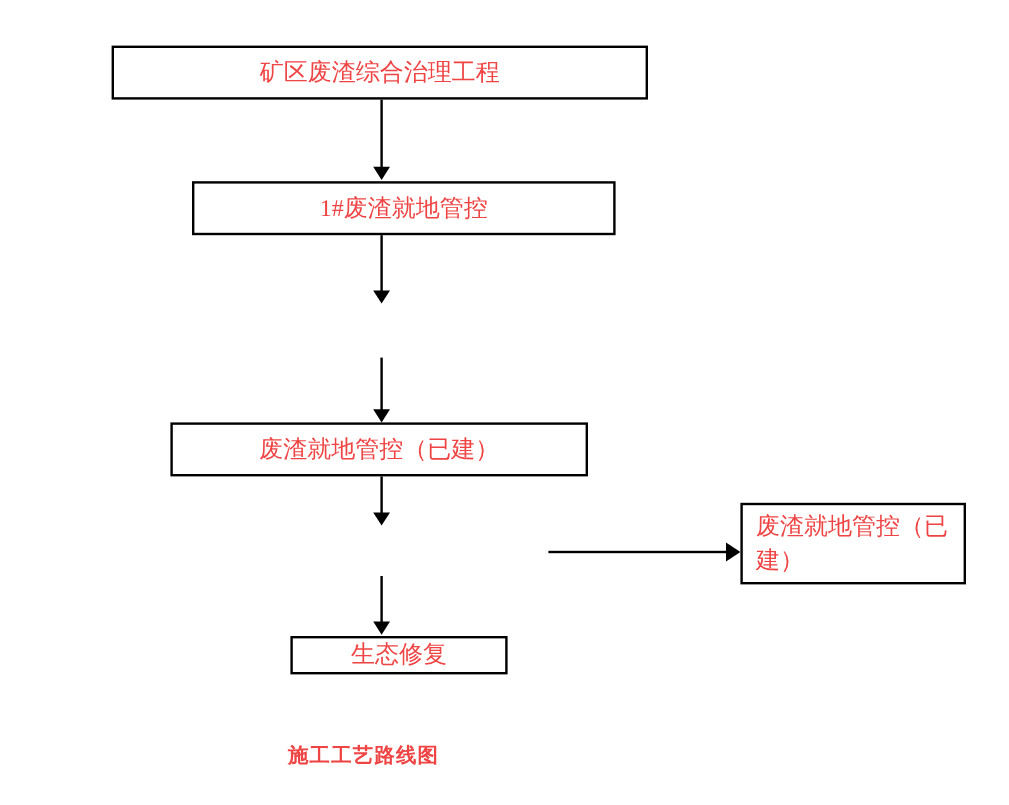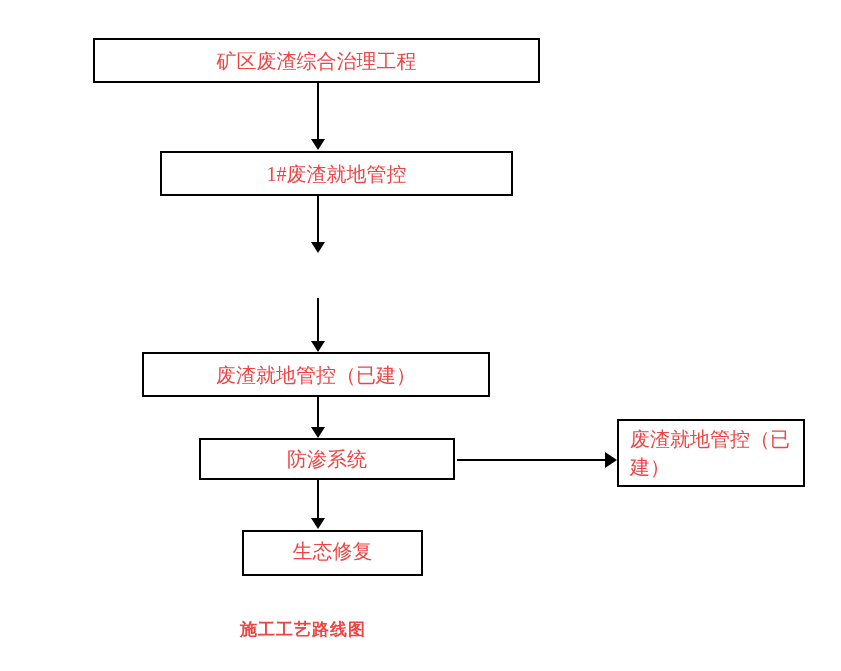--- a/index.html
+++ b/index.html
@@ -26,21 +26,21 @@
     justify-content: center;
     font-size: 20px;
     line-height: 1.3;
     text-align: center;
   }
   #node-project        { left: 93px;  top: 38px;  width: 447px; height: 45px; }
   #node-waste-control  { left: 160px; top: 151px; width: 353px; height: 45px; }
   #node-flood-ditch    { left: 144px; top: 253px; width: 346px; height: 45px; }
   #node-retaining-wall { left: 142px; top: 352px; width: 348px; height: 45px; }
   #node-seepage-system { left: 199px; top: 438px; width: 256px; height: 42px; }
-  #node-eco-restoration{ left: 242px; top: 530px; width: 181px; height: 46px; font-family: Liberation Mono, monospace; }
+  #node-eco-restoration{ left: 242px; top: 530px; width: 181px; height: 32px; }
   #node-sewage-plant   {
     left: 617px; top: 419px; width: 188px; height: 68px;
     justify-content: flex-start;
     align-items: flex-start;
     text-align: left;
     padding: 4px 8px 0 11px;
     line-height: 28px;
   }
 
   
@@ -141,23 +141,20 @@
 
   <div class="node" id="node-retaining-wall">
     <span>废渣就地管控（已建）</span>
   </div>
 
   <div class="varrow" id="arrow-4">
     <div class="shaft"></div>
     <div class="head"></div>
   </div>
 
-  <div class="node" id="node-seepage-system">
-    <span>防渗系统</span>
-  </div>
 
   <div class="harrow">
     <div class="shaft"></div>
     <div class="head"></div>
   </div>
 
   <div class="node" id="node-sewage-plant">
     <span>废渣就地管控（已建）</span>
   </div>
 

